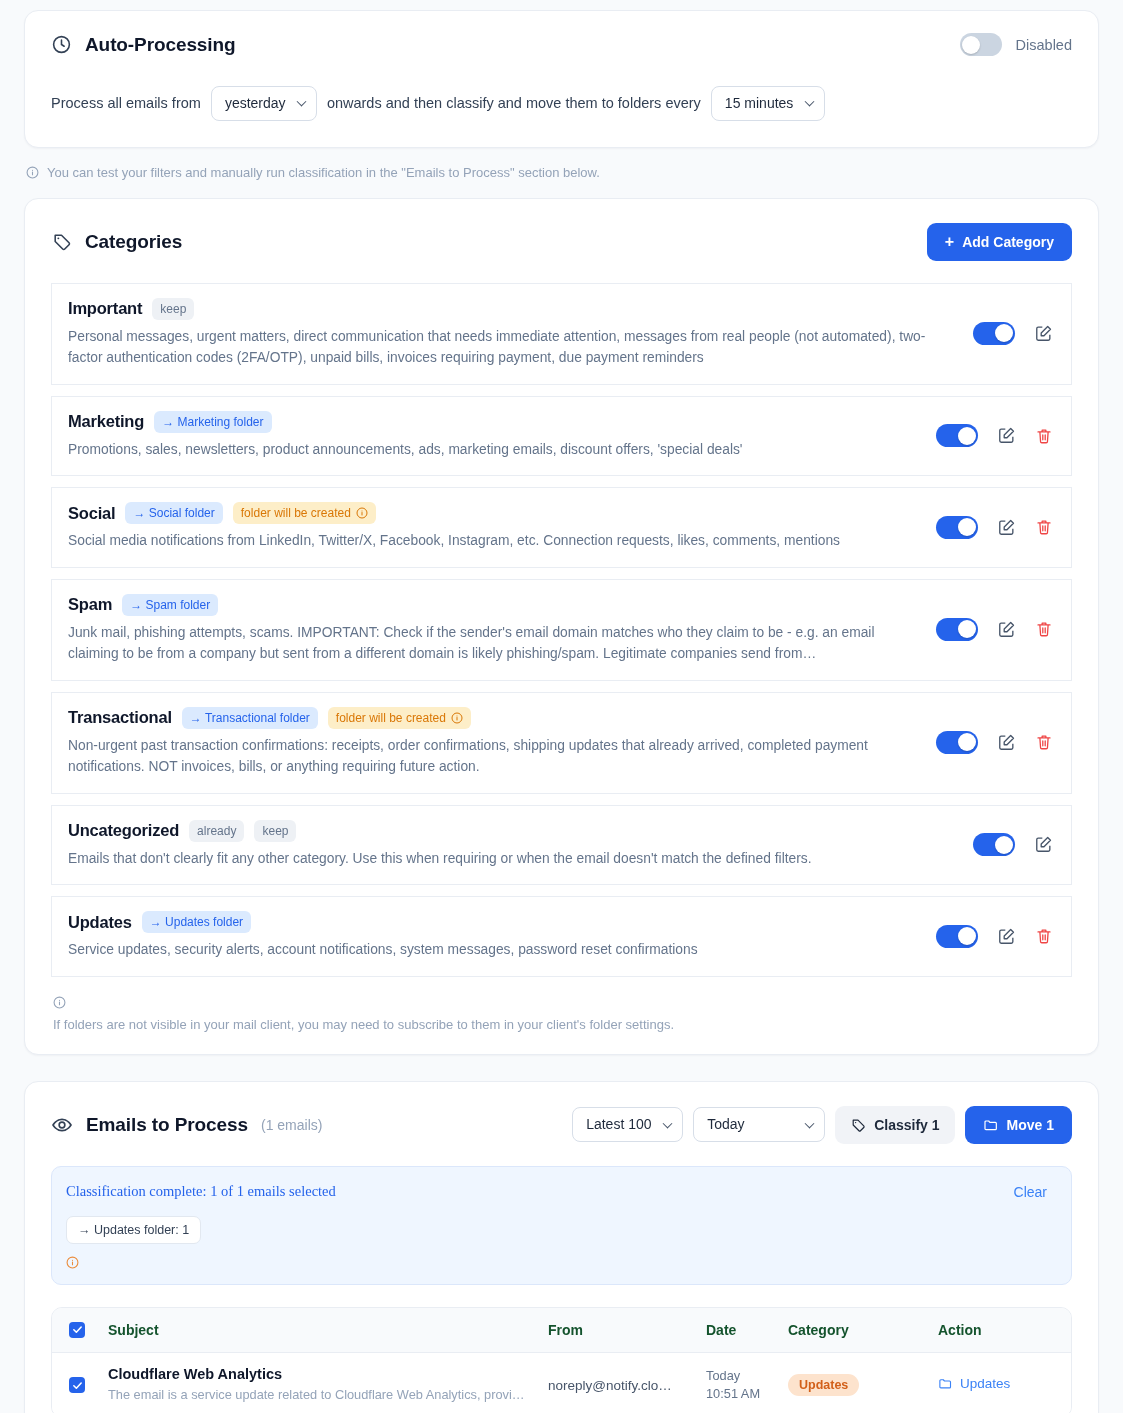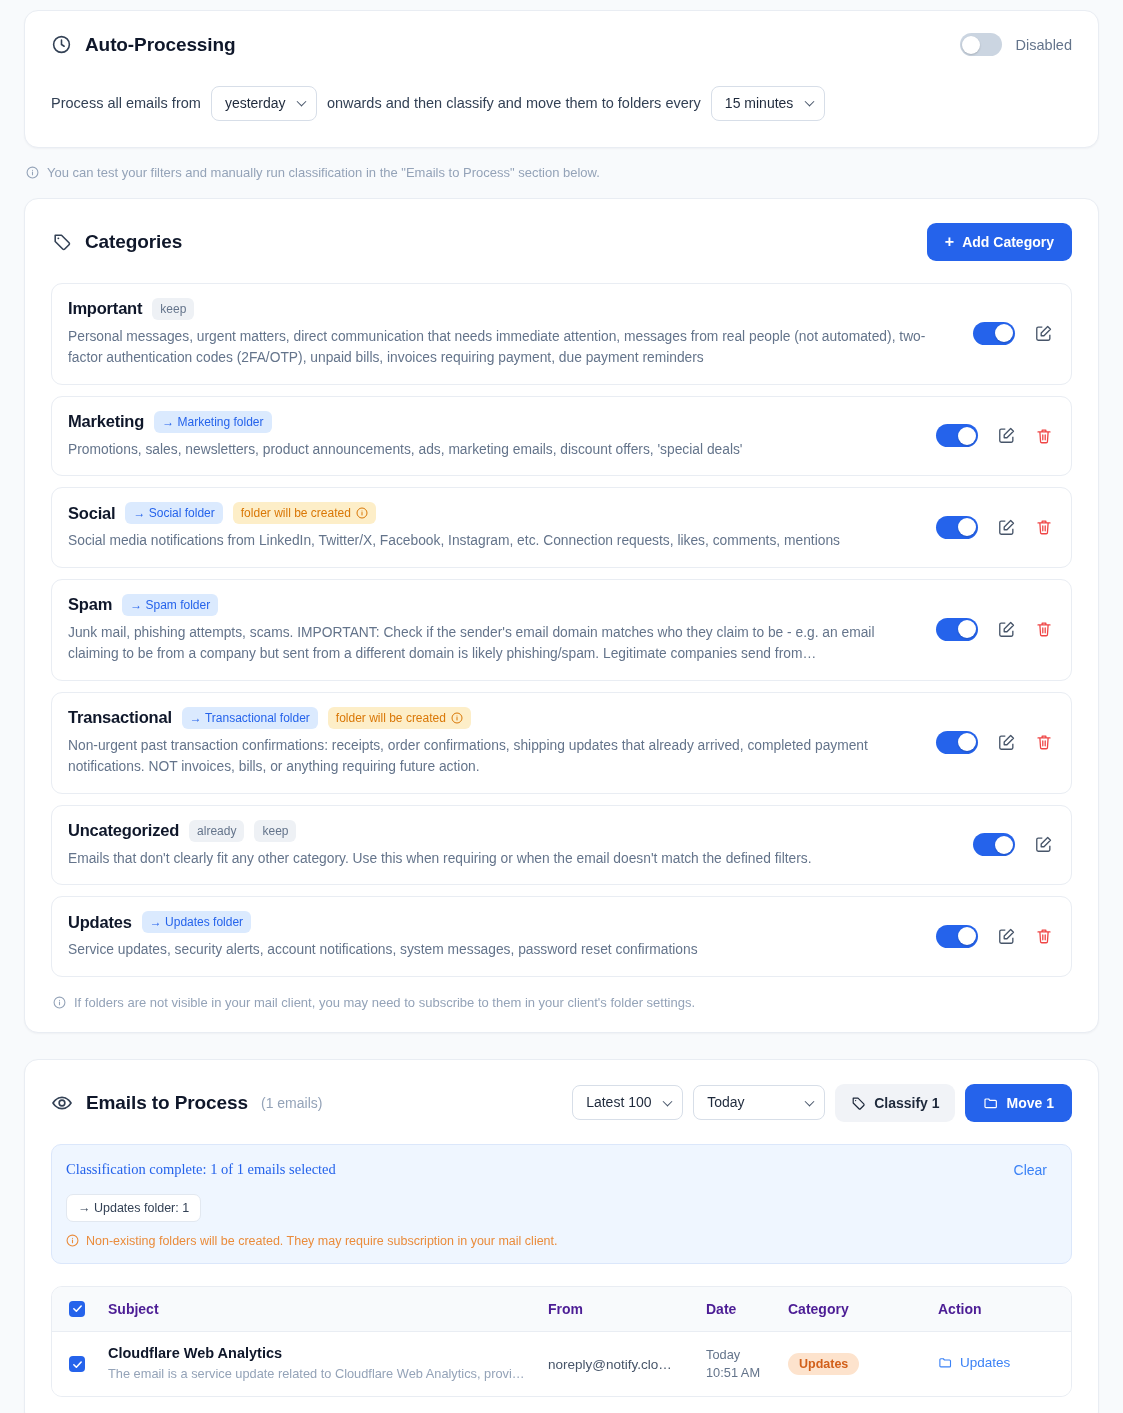--- a/index.html
+++ b/index.html
@@ -58,37 +58,37 @@
     content: ""; position: absolute; right: 12px; top: 50%;
     width: 7px; height: 7px; border-right: 1.6px solid #475569; border-bottom: 1.6px solid #475569;
     transform: translateY(-70%) rotate(45deg); pointer-events: none;
   }
 
   
   .hint {
     display: flex; align-items: flex-start; gap: 8px;
     font-size: 13px; color: #94a3b8; margin: 17px 2px 18px 2px;
   }
-  .hint.inside { margin: 18px 0 0 2px; }
+  .hint.inside { margin: 18px 0 0 2px; flex-direction: column; }
   .hint svg { flex: none; margin-top: 1px; }
 
   
   .cat-card { padding: 24px 26px 22px 26px; }
   .cat-head { display: flex; align-items: center; justify-content: space-between; margin-bottom: 22px; }
   .btn {
     display: inline-flex; align-items: center; gap: 8px;
     border: none; border-radius: 9px; cursor: pointer;
     font-family: "Liberation Sans", sans-serif; font-size: 14px; font-weight: bold;
     padding: 11px 18px;
   }
   .btn-primary { background: #2563eb; color: #fff; }
   .btn-plus { font-size: 16px; font-weight: bold; line-height: 1; }
 
   .cat-item {
-    border: 1px solid #e9edf3; border-radius: 11px;
+    border: 1px solid #e9edf3; border-radius: 0;
     padding: 14px 18px 15px 16px; margin-bottom: 11px;
     display: flex; align-items: center; gap: 12px;
   }
   .cat-main { flex: 1 1 auto; min-width: 0; }
   .cat-title-row { display: flex; align-items: center; gap: 10px; flex-wrap: wrap; margin-bottom: 6px; }
   .cat-name { font-size: 16.5px; font-weight: bold; color: #0f172a; letter-spacing: -.2px; }
   .badge {
     display: inline-flex; align-items: center; gap: 5px;
     border-radius: 6px; font-size: 12px; padding: 3px 8px; line-height: 1.35;
     white-space: nowrap;
@@ -123,21 +123,21 @@
   }
   .notice-warn {
     display: flex; align-items: center; gap: 7px; margin-top: 12px;
     font-size: 12.5px; color: #ea8c3c;
   }
 
   .tbl-wrap { margin-top: 22px; border: 1px solid #e9edf3; border-radius: 11px; overflow: hidden; }
   table { border-collapse: collapse; width: 100%; }
   thead th {
     background: #f8fafc; text-align: left; font-size: 14px; font-weight: bold;
-    color: #4c1d95; padding: 14px 10px; border-bottom: 1px solid #e9edf3;
+    color: #14532d; padding: 14px 10px; border-bottom: 1px solid #e9edf3;
   }
   tbody td { padding: 13px 10px; font-size: 14px; vertical-align: middle; background: #fff; }
   .col-check { width: 46px; padding-left: 17px !important; }
   .col-subject { width: 440px; }
   .col-from { width: 158px; }
   .col-date { width: 82px; }
   .col-cat { width: 150px; }
   .cb {
     width: 16px; height: 16px; border-radius: 4px; background: #2563eb;
     display: inline-flex; align-items: center; justify-content: center; cursor: pointer;
@@ -473,21 +473,20 @@
       <div class="notice-row">
         <span class="notice-title">Classification complete: 1 of 1 emails selected</span>
         <button class="notice-clear">Clear</button>
       </div>
       <div class="chip">→ Updates folder: 1</div>
       <div class="notice-warn">
         <svg width="13" height="13" viewBox="0 0 24 24" fill="none" stroke="#ea8c3c" stroke-width="2">
           <circle cx="12" cy="12" r="10"></circle>
             <path d="M12 16v-5M12 8h.01" stroke-linecap="round"></path>
         </svg>
-        <span>Non-existing folders will be created. They may require subscription in your mail client.</span>
       </div>
     </div>
 
     <div class="tbl-wrap">
       <table>
         <thead>
           <tr>
             <th class="col-check">
               <span class="cb">
                 <svg width="11" height="11" viewBox="0 0 24 24" fill="none" stroke="#ffffff" stroke-width="3.4" stroke-linecap="round" stroke-linejoin="round">

